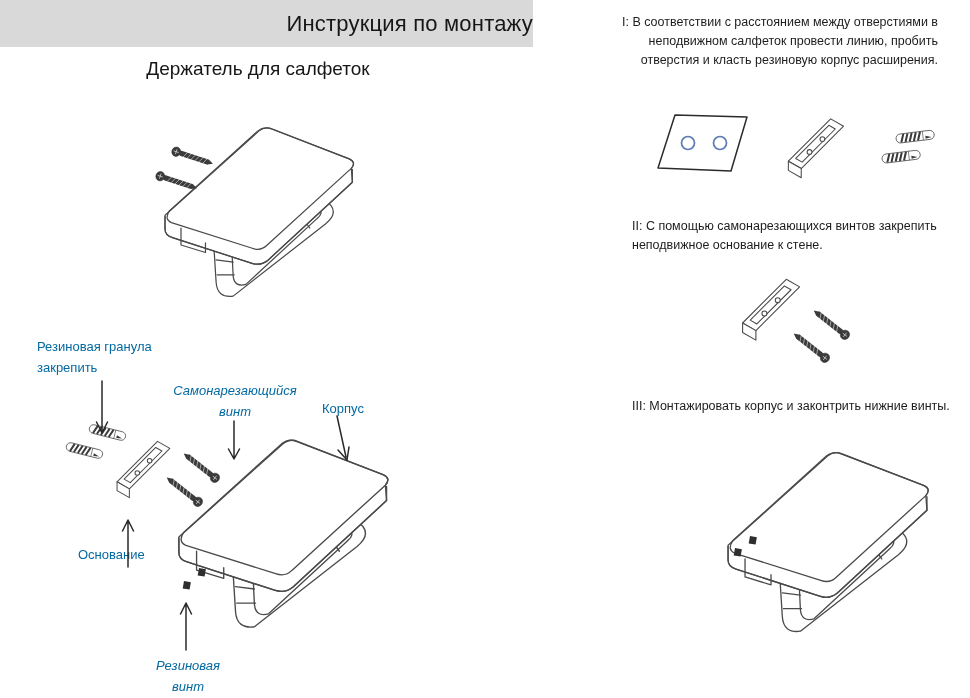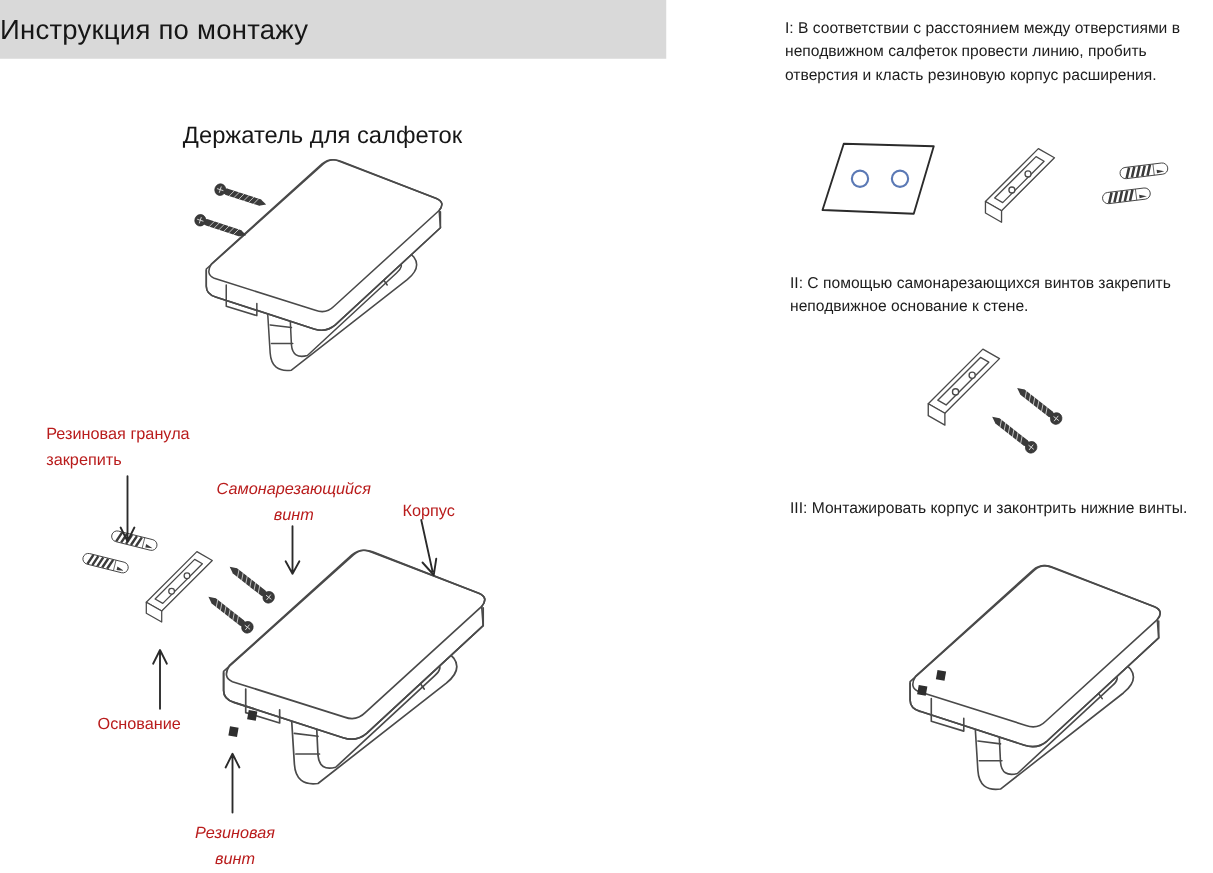--- a/index.html
+++ b/index.html
@@ -2,28 +2,28 @@
 <html><head>
 <meta charset="utf-8">
 <style>
   html,body{margin:0;padding:0;background:#fff;}
   .page{
     position:relative;width:970px;height:698px;background:#ffffff;overflow:hidden;
     font-family:"Liberation Sans",sans-serif;color:#1f1f1f;
   }
   .hdr{
     position:absolute;left:0;top:0;width:533px;height:47px;background:#d9d9d9;
-    display:flex;align-items:center;justify-content:flex-start;
+    display:flex;align-items:center;justify-content:flex-end;
     font-size:22px;color:#161616;letter-spacing:.2px;
   }
   .subtitle{
     position:absolute;left:0;top:58px;width:516px;text-align:center;
-    font-size:19px;color:#161616;margin-top:40px;
+    font-size:19px;color:#161616;
   }
-  .lbl{position:absolute;font-size:13px;line-height:21px;color:#b91c1c;}
+  .lbl{position:absolute;font-size:13px;line-height:21px;color:#0369a1;}
   .lbl.center{text-align:center;font-style:italic;}
   .step-text{position:absolute;font-size:12.5px;line-height:19px;color:#1c1c1c;}
   .dg{position:absolute;}
   .ln{stroke:#4a4a4a;stroke-width:1.15;fill:none;stroke-linejoin:round;stroke-linecap:round;}
   .lnf{stroke:#4a4a4a;stroke-width:1.15;fill:#ffffff;stroke-linejoin:round;}
   .dk{fill:#3b3b3b;}
   .arrow-line{stroke:#2a2a2a;stroke-width:1.5;fill:none;stroke-linecap:round;stroke-linejoin:round;}
 </style>
 </head>
 <body>
@@ -125,21 +125,21 @@
 
   <div class="lbl" style="left:37px;top:336px;width:140px">
     <div>Резиновая гранула</div>
     <div>закрепить</div>
   </div>
   <div class="lbl center" style="left:170px;top:380px;width:130px">
     <div>Самонарезающийся</div>
     <div>винт</div>
   </div>
   <div class="lbl" style="left:322px;top:398px">Корпус</div>
-  <div class="lbl" style="left:78px;top:568px">Основание</div>
+  <div class="lbl" style="left:78px;top:544px">Основание</div>
   <div class="lbl center" style="left:155px;top:655px;width:66px">
     <div>Резиновая</div>
     <div>винт</div>
   </div>
 
   <svg class="dg" style="left:95px;top:380px" width="14" height="56">
     <path class="arrow-line" d="M7,1 L7,51 M1.5,42 L7,53 L12.5,42"></path>
   </svg>
   <svg class="dg" style="left:227px;top:420px" width="14" height="42">
     <path class="arrow-line" d="M7,1 L7,37 M1.5,29 L7,39 L12.5,29"></path>
@@ -147,21 +147,21 @@
   <svg class="dg" style="left:333px;top:415px" width="22" height="50">
     <path class="arrow-line" d="M4,1 L13,42 M5,35 L14,45 L16,32"></path>
   </svg>
   <svg class="dg" style="left:121px;top:515px" width="14" height="54">
     <path class="arrow-line" d="M7,52 L7,7 M1.5,16 L7,5 L12.5,16"></path>
   </svg>
   <svg class="dg" style="left:179px;top:598px" width="14" height="54">
     <path class="arrow-line" d="M7,52 L7,7 M1.5,16 L7,5 L12.5,16"></path>
   </svg>
 
-  <div class="step-text" style="left:628px;top:13px;width:338px;text-align:left">
+  <div class="step-text" style="left:600px;top:13px;width:338px;text-align:right">
     <div>I: В соответствии с расстоянием между отверстиями в</div>
     <div>неподвижном салфеток провести линию, пробить</div>
     <div>отверстия и класть резиновую корпус расширения.</div>
   </div>
   <svg class="dg" style="left:648px;top:104px" width="312" height="96" viewBox="0 0 312 96">
     <g transform="translate(8,8)">
         <use href="#ppgram"></use>
       </g>
     <g transform="translate(133,2) scale(0.92)">
         <use href="#plate"></use>

